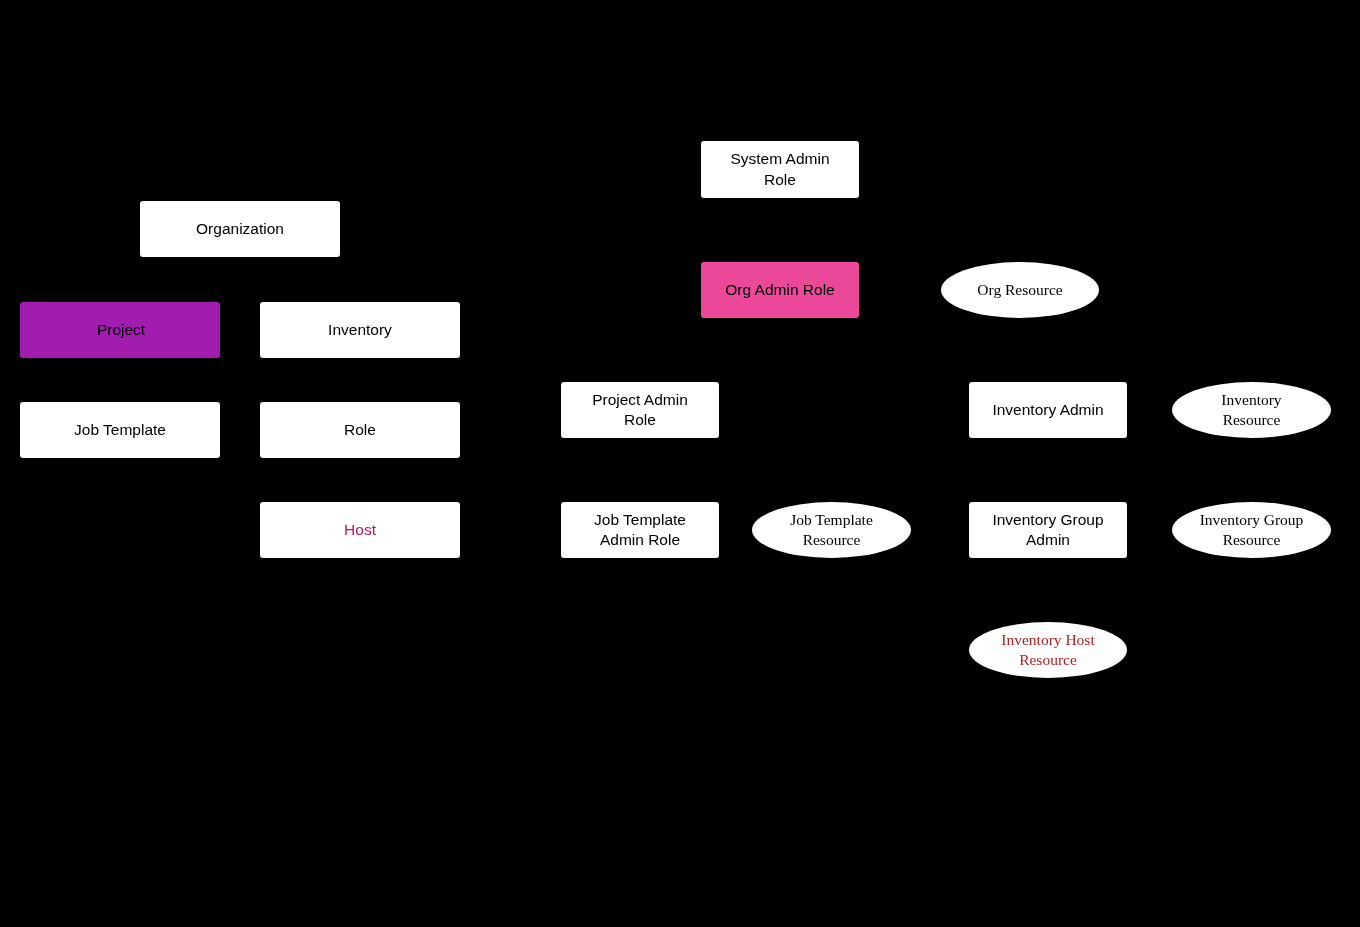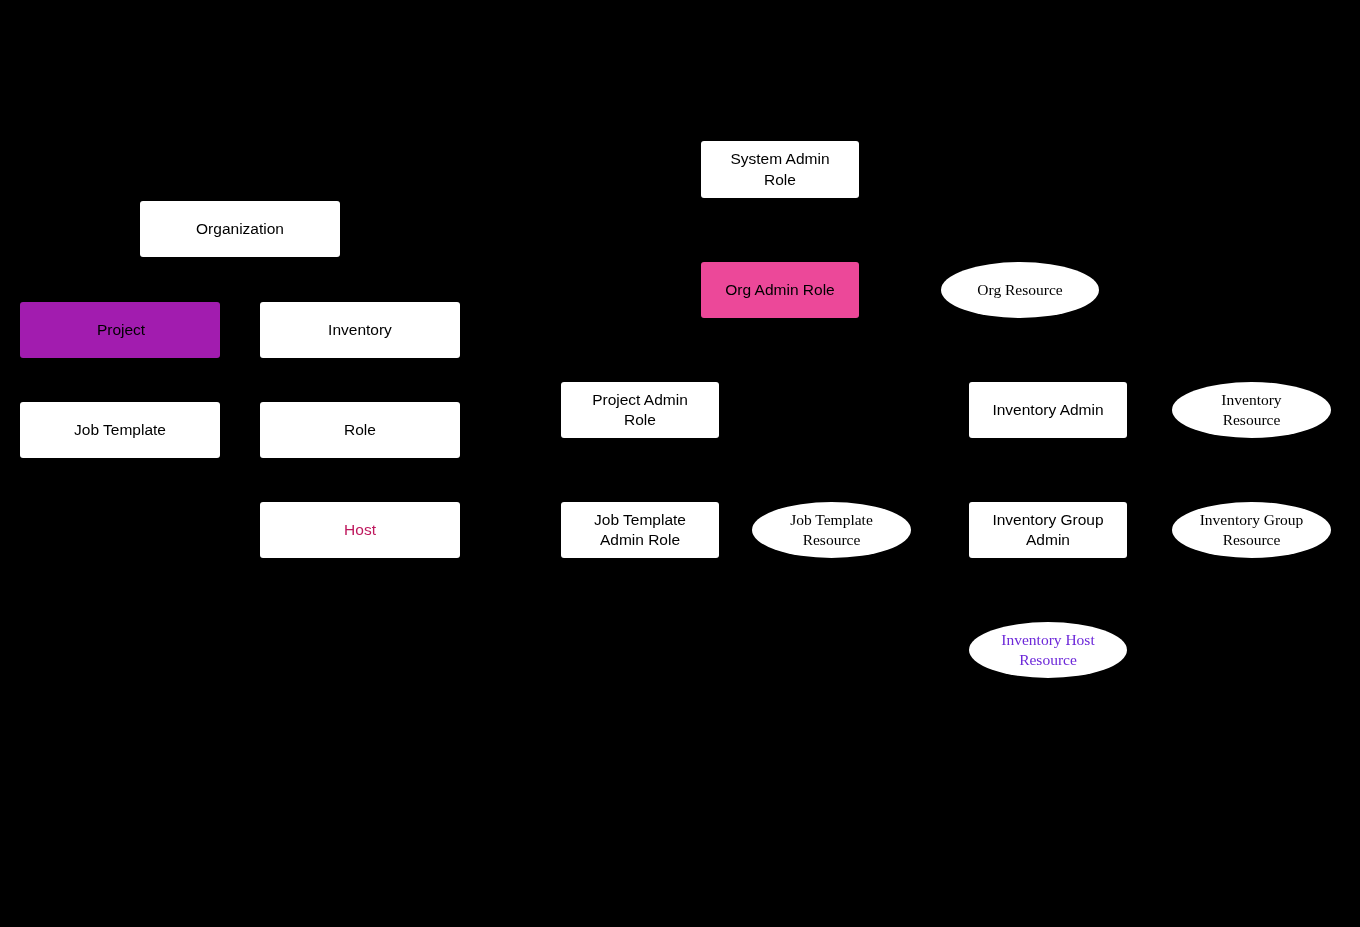--- a/index.html
+++ b/index.html
@@ -62,15 +62,15 @@
     <div class="node ellipse" style="left: 1172px; top: 382px; width: 159px; height: 56px; background: rgb(255, 255, 255); color: rgb(0, 0, 0);"><span class="node-label">Inventory
 Resource</span></div>
     <div class="node rect" style="left: 561px; top: 502px; width: 158px; height: 56px; background: rgb(255, 255, 255); color: rgb(0, 0, 0);"><span class="node-label">Job Template
 Admin Role</span></div>
     <div class="node ellipse" style="left: 752px; top: 502px; width: 159px; height: 56px; background: rgb(255, 255, 255); color: rgb(0, 0, 0);"><span class="node-label">Job Template
 Resource</span></div>
     <div class="node rect" style="left: 969px; top: 502px; width: 158px; height: 56px; background: rgb(255, 255, 255); color: rgb(0, 0, 0);"><span class="node-label">Inventory Group
 Admin</span></div>
     <div class="node ellipse" style="left: 1172px; top: 502px; width: 159px; height: 56px; background: rgb(255, 255, 255); color: rgb(0, 0, 0);"><span class="node-label">Inventory Group
 Resource</span></div>
-    <div class="node ellipse" style="left: 969px; top: 622px; width: 158px; height: 56px; background: rgb(255, 255, 255); color: #6d28d9;"><span class="node-label">Inventory Host
+    <div class="node ellipse" style="left: 969px; top: 622px; width: 158px; height: 56px; background: rgb(255, 255, 255); color: #b91c1c;"><span class="node-label">Inventory Host
 Resource</span></div>
   </div>
 
 </body></html>

